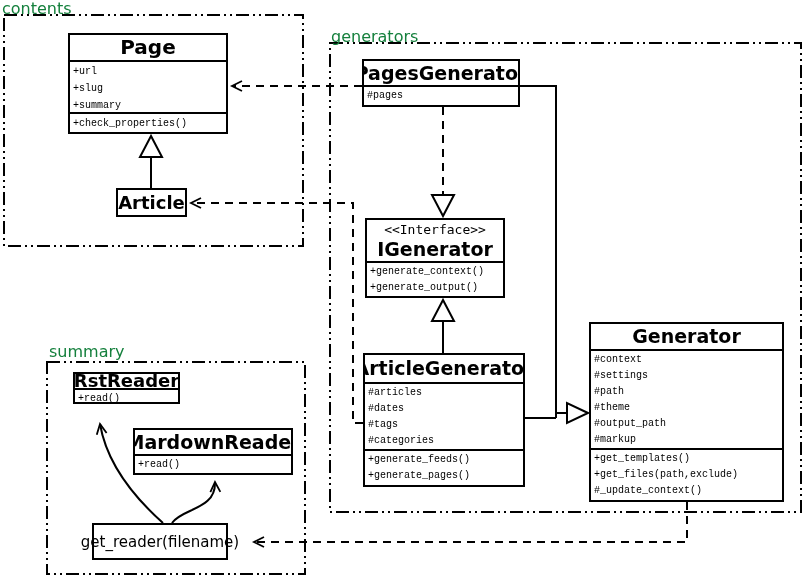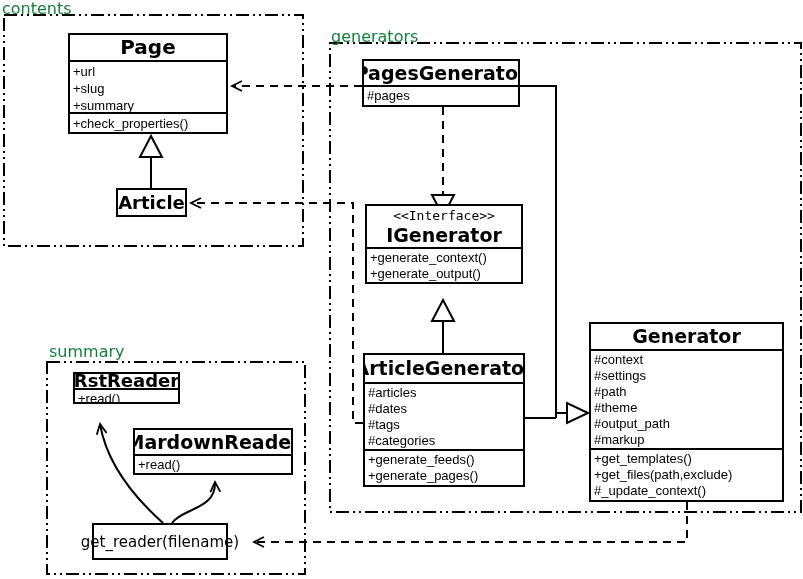--- a/index.html
+++ b/index.html
@@ -14,37 +14,37 @@
     display:flex;flex-direction:column;
   }
   .cmp{box-sizing:border-box;overflow:hidden;}
   .cmp + .cmp{border-top:2px solid #000;}
   .title{
     font-weight:bold;font-size:19px;display:flex;align-items:center;justify-content:center;
     white-space:nowrap;
   }
   .members{padding:1px 3px;}
   .mrow{
-    font-family:Liberation Sans, sans-serif;
-    font-size:13px;line-height:16px;white-space:nowrap;
+    font-family:Liberation Mono, monospace;
+    font-size:10px;line-height:16px;white-space:nowrap;
   }
   .stereo{
     font-family:"DejaVu Sans Mono","Liberation Mono",monospace;
     font-size:13px;line-height:16px;text-align:center;
   }
   .iname{font-weight:bold;font-size:19px;line-height:22px;text-align:center;}
 
   #box-page{left:68px;top:33px;width:160px;height:101px;}
   #box-page .title{height:26px;font-size:20px;}
   #box-page .mrow{line-height:17px;}
   #box-article{left:116px;top:188px;width:71px;height:29px;}
   #box-article .title{height:25px;font-size:18px;}
   #box-pagesgen{left:362px;top:59px;width:158px;height:48px;}
   #box-pagesgen .title{height:25px;}
-  #box-igen{left:365px;top:204px;width:158px;height:80px;}
+  #box-igen{left:365px;top:218px;width:140px;height:80px;}
   #box-igen .head{height:42px;padding-top:2px;}
   #box-artgen{left:363px;top:353px;width:162px;height:134px;}
   #box-artgen .title{height:27px;}
   #box-generator{left:589px;top:322px;width:195px;height:180px;}
   #box-generator .title{height:25px;}
   #box-rst{left:73px;top:372px;width:107px;height:32px;}
   #box-rst .title{height:22px;font-size:18px;}
   #box-mardown{left:133px;top:428px;width:160px;height:47px;}
   #box-mardown .title{height:25px;}
   #box-getreader{

